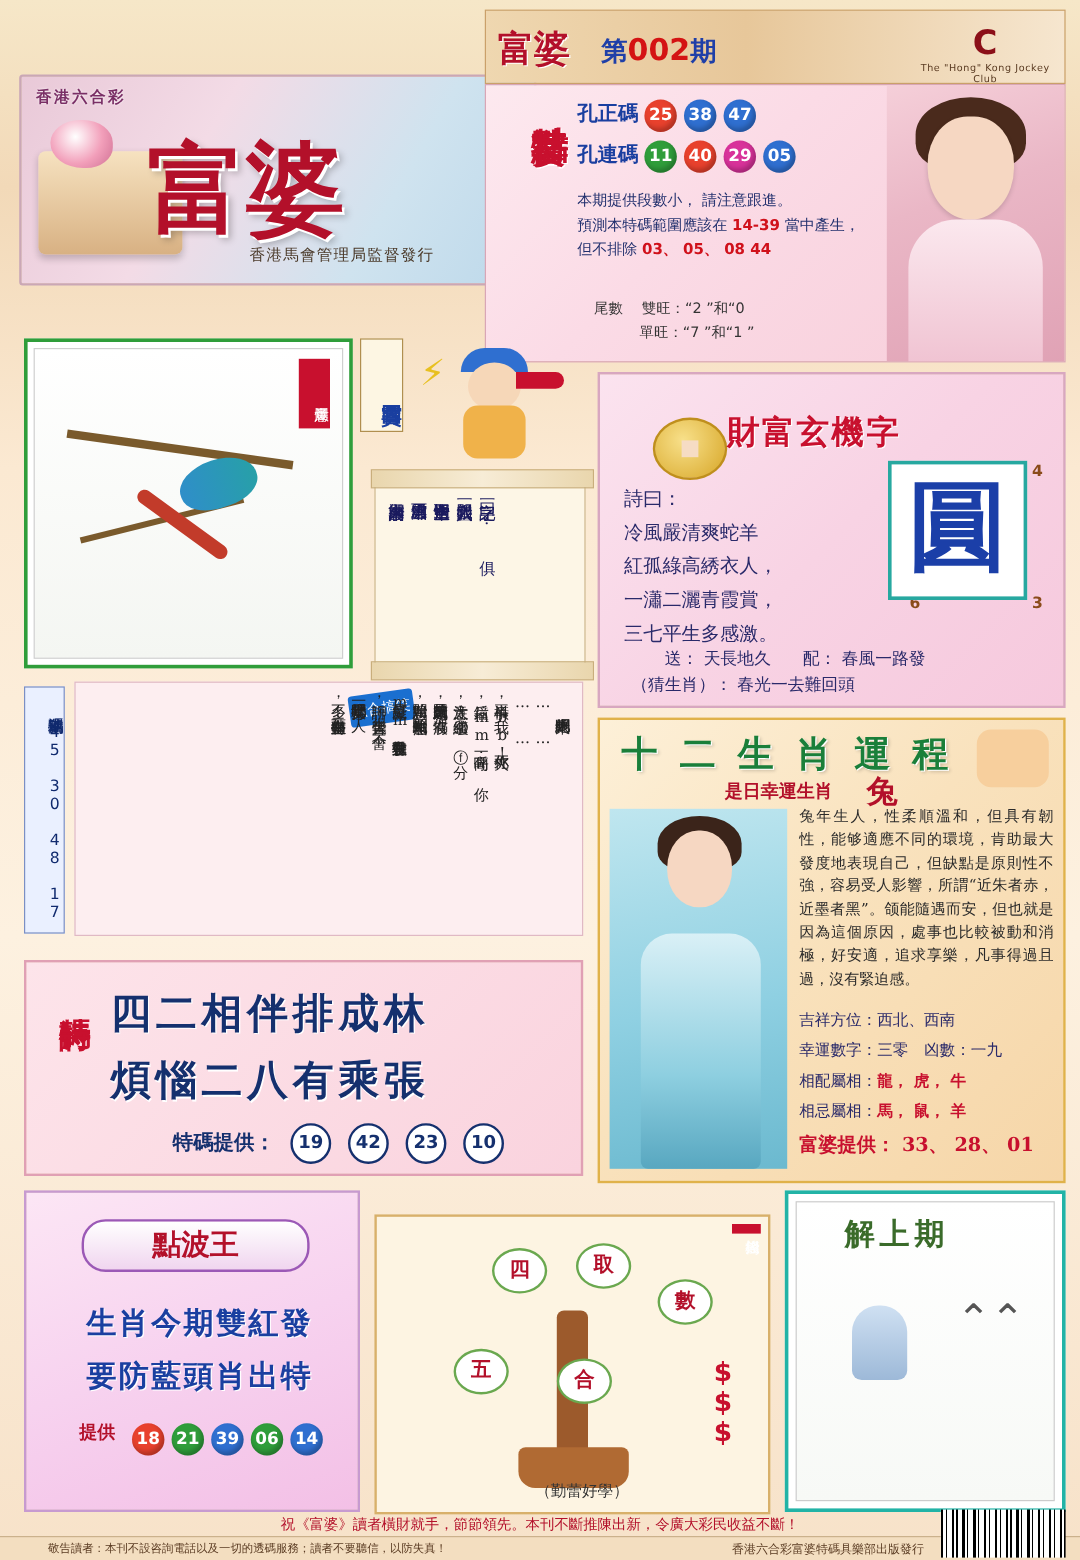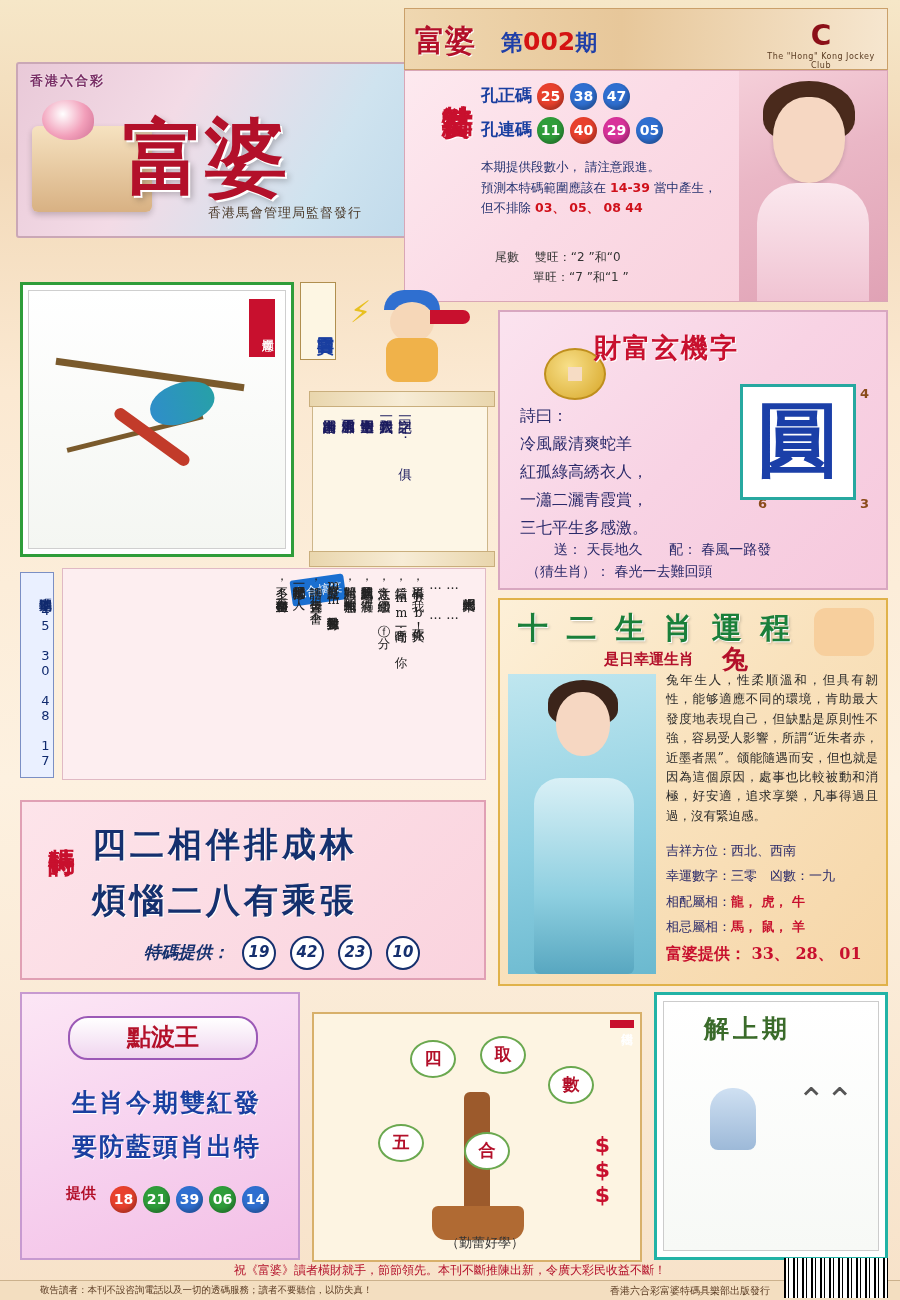--- a/index.html
+++ b/index.html
@@ -86,21 +86,21 @@
   #scroll{left:312px;top:398px;width:176px;height:162px;background:#fdf6e6;border:1px solid #cdb68a;}
   #scroll .cap,#scroll .capb{position:absolute;left:-4px;width:184px;height:14px;background:linear-gradient(90deg,#e9d6ad,#f7ecd6,#e9d6ad);border:1px solid #c9ae7c;}
   #scroll .cap{top:-8px;} #scroll .capb{bottom:-8px;}
   .vtext{writing-mode:vertical-rl;text-orientation:upright;}
   #scroll .cols{position:absolute;left:8px;top:10px;height:140px;display:flex;flex-direction:row-reverse;gap:3px;
     font-size:13.5px;color:#1a1a5e;line-height:1.18;font-family:"DejaVu Serif","Liberation Serif",serif;}
 
   
   #xuanji{left:498px;top:310px;width:390px;height:280px;border:2px solid #d8a7c0;
     background:linear-gradient(135deg,#fbe3ef,#f8d3e4 50%,#f6c9dd);}
-  #xuanji h2{margin:4px;position:absolute;left:90px;top:14px;font-size:27px;color:#c8102e;font-weight:bold;
+  #xuanji h2{margin:16px;position:absolute;left:90px;top:14px;font-size:27px;color:#c8102e;font-weight:bold;
     font-family:"DejaVu Serif","Liberation Serif",serif;text-shadow:1px 1px 0 #fff;letter-spacing:2px;text-align:right;}
   #xuanji .coin{position:absolute;left:44px;top:36px;width:58px;height:48px;border-radius:50%;
     background:radial-gradient(circle at 40% 35%,#f8e08a,#d7a627);border:2px solid #bf8f1d;}
   #xuanji .coin:after{content:"";position:absolute;left:22px;top:17px;width:14px;height:14px;background:#f6dcc4;}
   #xuanji .bigchar{position:absolute;left:240px;top:72px;width:110px;height:110px;border:3px solid #27a8a0;
     background:#fff;color:#1b3fa8;font-size:82px;line-height:104px;text-align:center;font-weight:bold;
     font-family:"DejaVu Serif","Liberation Serif",serif;}
   #xuanji .cn{position:absolute;font-size:13px;color:#8a4b1a;font-weight:bold;}
   #xuanji .poem{position:absolute;left:20px;top:90px;width:210px;font-size:16px;color:#2a2a6a;line-height:1.75;
     font-family:"DejaVu Serif","Liberation Serif",serif;}
@@ -143,21 +143,21 @@
     font-family:"DejaVu Serif","Liberation Serif",serif;}
 
   
   #temashi{left:20px;top:800px;width:466px;height:180px;border:2px solid #e0a0b4;
     background:linear-gradient(135deg,#fde4ea,#fad3de);}
   #temashi .lbl{position:absolute;left:12px;top:26px;width:42px;font-size:26px;color:#c8102e;font-weight:bold;
     text-align:center;line-height:1.12;font-family:"DejaVu Serif","Liberation Serif",serif;}
   #temashi .l1,#temashi .l2{position:absolute;left:70px;font-size:34px;color:#15306e;font-weight:bold;
     letter-spacing:4px;font-family:"DejaVu Serif","Liberation Serif",serif;text-shadow:1px 1px 0 #fff;}
   #temashi .l1{top:20px;} #temashi .l2{top:76px;}
-  #temashi .prov{position:absolute;left:122px;top:134px;font-size:17px;color:#15306e;font-weight:bold;font-style:italic;}
+  #temashi .prov{position:absolute;left:122px;top:134px;font-size:17px;color:#15306e;font-weight:bold;}
   .ocircle{display:inline-block;width:30px;height:30px;border-radius:50%;border:2px solid #15306e;color:#15306e;
     font-size:15px;text-align:center;line-height:28px;margin:0 7px;background:#fff;font-weight:bold;vertical-align:middle;}
 
   
   #dianbo{left:20px;top:992px;width:280px;height:268px;border:2px solid #c79ad0;
     background:linear-gradient(160deg,#fce6f5,#f7d2ef 50%,#f3c0e6);}
   #dianbo .ttl{position:absolute;left:46px;top:22px;width:186px;height:40px;border:2px solid #9b59b6;border-radius:20px;
     background:linear-gradient(180deg,#fff,#f0d5ef);color:#b3102a;font-size:24px;font-weight:bold;text-align:center;
     line-height:38px;font-family:"DejaVu Serif","Liberation Serif",serif;}
   #dianbo .l1,#dianbo .l2{position:absolute;left:28px;font-size:25px;color:#1a3fa0;font-weight:bold;letter-spacing:2px;

